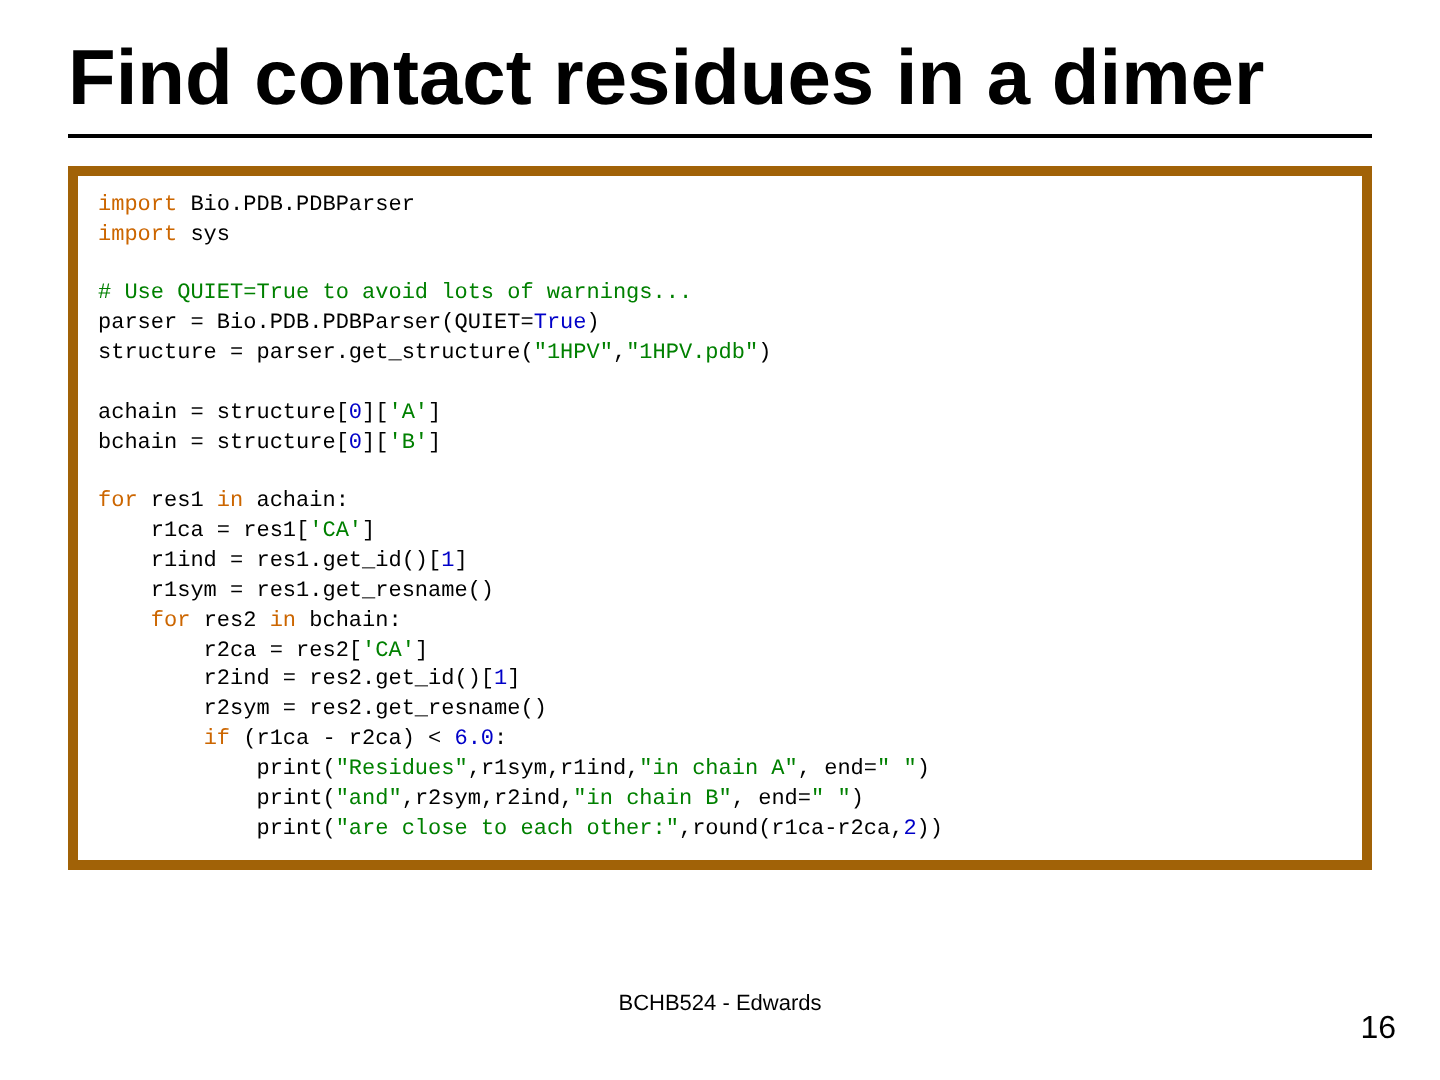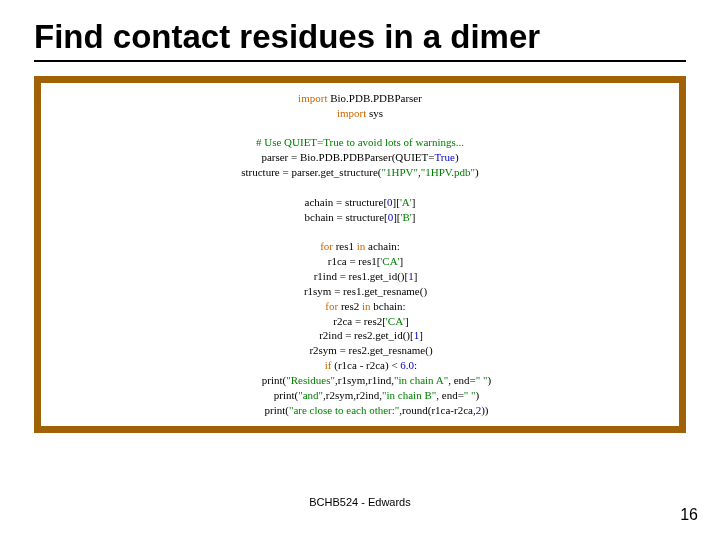--- a/index.html
+++ b/index.html
@@ -10,40 +10,39 @@
     font-family: Arial, Helvetica, sans-serif;
     position: relative;
     overflow: hidden;
   }
   .slide {
     width: 100%;
     height: 100%;
     padding: 18px 34px 0 34px;
   }
   .title {
-    font-size: 33px;
+    font-size: 39px;
     font-weight: bold;
     color: #000;
     line-height: 1.15;
     margin-bottom: 4px;
   }
   .title-rule {
     border: none;
     border-top: 2px solid #000;
     margin-bottom: 14px;
   }
   .code-box {
-    border: 7px solid #a16207;
+    border: 5px solid #a16207;
     padding: 8px 10px;
-    font-family: Liberation Serif, serif;
+    font-family: Liberation Mono, monospace;
     font-size: 11px;
     line-height: 1.35;
     white-space: pre;
     color: #000;
-    text-align: center;
   }
   .kw-blue { color: #0000c8; }
   .kw-orange { color: #cc6600; }
   .c-green { color: #008000; }
   .s-green { color: #008000; }
   .footer {
     position: absolute;
     bottom: 32px;
     left: 0;
     width: 100%;

